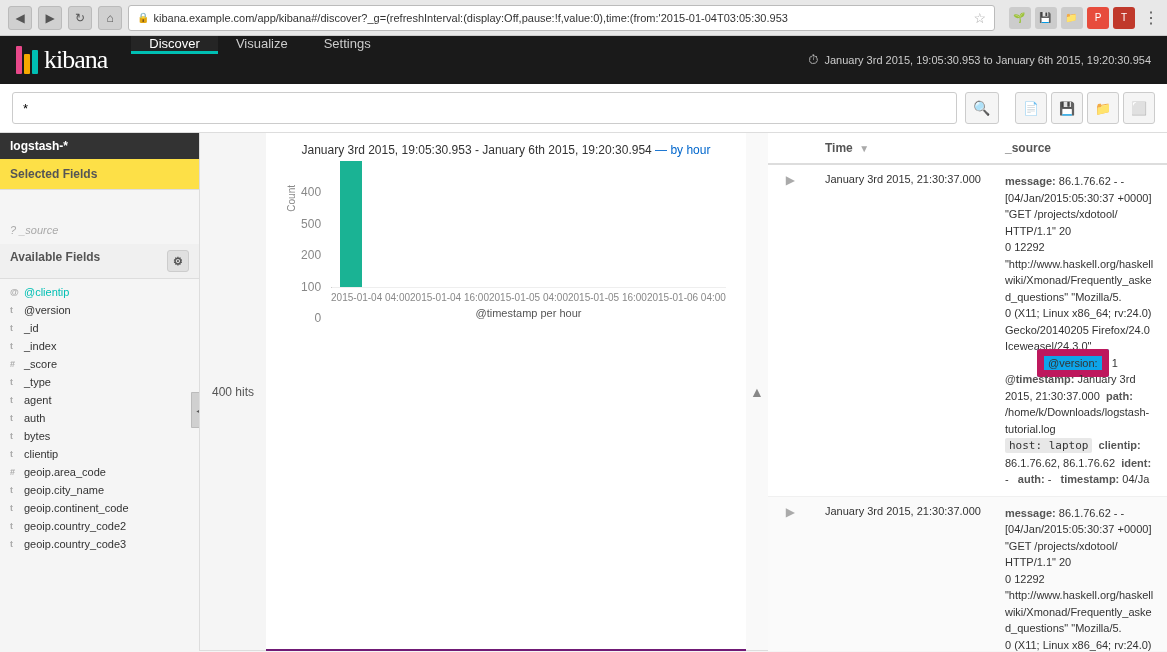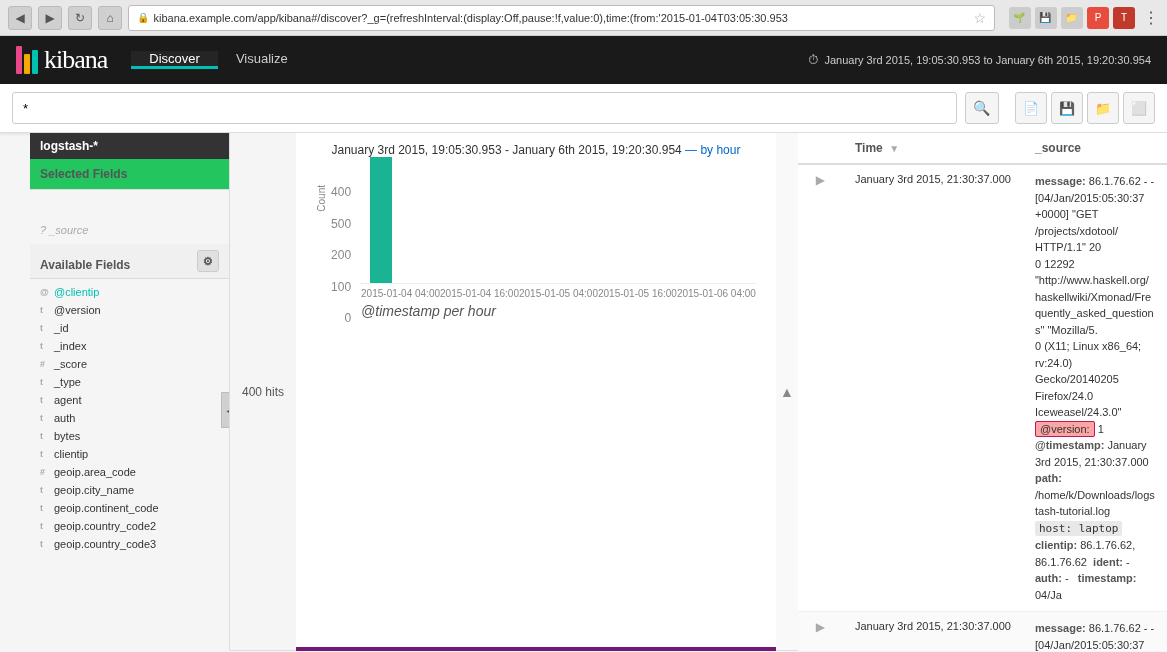--- a/index.html
+++ b/index.html
@@ -72,21 +72,21 @@
     .logo-bar-2 { background: #f5a800; height: 20px; align-self: flex-end; }
     .logo-bar-3 { background: #00bfb3; height: 24px; align-self: flex-end; }
     .kibana-logo-text {
       font-size: 26px;
       font-weight: 300;
       color: white;
       letter-spacing: -1px;
     }
     .kibana-nav {
       display: flex;
-      align-items: center;
+      align-items: flex-start;
       height: 100%;
       margin-left: 8px;
     }
     .nav-item {
       padding: 0 18px;
       display: flex;
       align-items: center;
       color: #ccc;
       font-size: 13px;
       cursor: pointer;
@@ -150,21 +150,20 @@
       display: flex; align-items: center; justify-content: center;
       cursor: pointer;
       font-size: 13px;
       color: #555;
     }
 
     
     .main-layout {
       display: flex;
       height: calc(652px - 36px - 48px - 50px);
-      padding-left: 30px;
     }
 
     
     .sidebar {
       width: 200px;
       background: #f5f5f5;
       border-right: 1px solid #ddd;
       overflow-y: auto;
       flex-shrink: 0;
       position: relative;
@@ -189,38 +188,38 @@
       padding: 6px 10px;
       font-size: 12px;
       font-weight: bold;
     }
     .section-header {
       padding: 8px 10px;
       font-size: 12px;
       font-weight: bold;
       color: #555;
       border-bottom: 1px solid #ddd;
-      background: #22c55e;
+      background: #fde047;
     }
     .selected-fields-section {
       padding: 4px 0;
       margin-top: 26px;
     }
     .source-field {
       padding: 4px 10px;
       color: #aaa;
       font-size: 11px;
       font-style: italic;
     }
     .available-fields-section {
       padding: 4px 0;
     }
     .available-fields-header {
       display: flex;
-      align-items: flex-end;
+      align-items: flex-start;
       justify-content: space-between;
       padding: 6px 10px;
       font-size: 12px;
       font-weight: bold;
       color: #555;
       border-bottom: 1px solid #ddd;
       background: #f0f0f0;
     }
     .gear-btn {
       width: 22px; height: 22px;
@@ -266,21 +265,21 @@
       padding: 4px 12px;
       background: #f5f5f5;
       border-bottom: 1px solid #ddd;
       font-size: 12px;
       color: #555;
     }
 
     
     .chart-area {
       padding: 10px 20px 0 20px;
-      border-bottom: 4px solid #701a75;
+      border-bottom: 2px solid #701a75;
     }
     .chart-title {
       text-align: center;
       font-size: 12px;
       color: #333;
       margin-bottom: 8px;
     }
     .chart-title a { color: #0066cc; text-decoration: none; }
     .chart-container {
       display: flex;
@@ -330,25 +329,25 @@
     }
     .chart-x-labels {
       display: flex;
       justify-content: space-between;
       padding: 4px 0 2px 0;
       font-size: 10px;
       color: #888;
       margin-left: 0;
     }
     .chart-x-axis-label {
-      font-size: 14px;
+      text-align: center;
+      font-size: 11px;
       color: #555;
       margin-top: 2px;
       margin-bottom: 6px;
-      font-style: italic;
     }
     .collapse-btn {
       display: flex;
       justify-content: center;
       align-items: center;
       padding: 4px;
       cursor: pointer;
       border-bottom: 1px solid #ddd;
       background: #f9f9f9;
     }
@@ -399,24 +398,25 @@
     .source-cell {
       word-break: break-word;
       color: #333;
       line-height: 1.5;
     }
     .source-cell .field-key {
       font-weight: bold;
       color: #555;
     }
     .source-cell .version-highlight {
-      background: #fca5a5;
-      border: 1px solid #be185d;
+      background: #0ea5e9;
+      border: 7px solid #be185d;
       padding: 1px 4px;
       border-radius: 2px;
+      margin-left: 32px;
     }
     .host-tag {
       background: #e8e8e8;
       padding: 1px 4px;
       border-radius: 2px;
       font-family: monospace;
     }
     tr:nth-child(even) { background: #fafafa; }
     tr:nth-child(odd) { background: white; }
   </style>
@@ -448,20 +448,21 @@
     <div class="kibana-logo-bars">
       <div class="logo-bar logo-bar-1"></div>
       <div class="logo-bar logo-bar-2"></div>
       <div class="logo-bar logo-bar-3"></div>
     </div>
     <span class="kibana-logo-text">kibana</span>
   </div>
   <nav class="kibana-nav">
     <a class="nav-item active">Discover</a>
     <a class="nav-item">Visualize</a>
+    <a class="nav-item">Settings</a>
   </nav>
   <div class="kibana-time">
     <span class="clock-icon">⏱</span>
     <span>January 3rd 2015, 19:05:30.953 to January 6th 2015, 19:20:30.954</span>
   </div>
 </div>
 
 <div class="search-bar">
   <input class="search-input" value="*" style="">
   <div class="search-btn">

